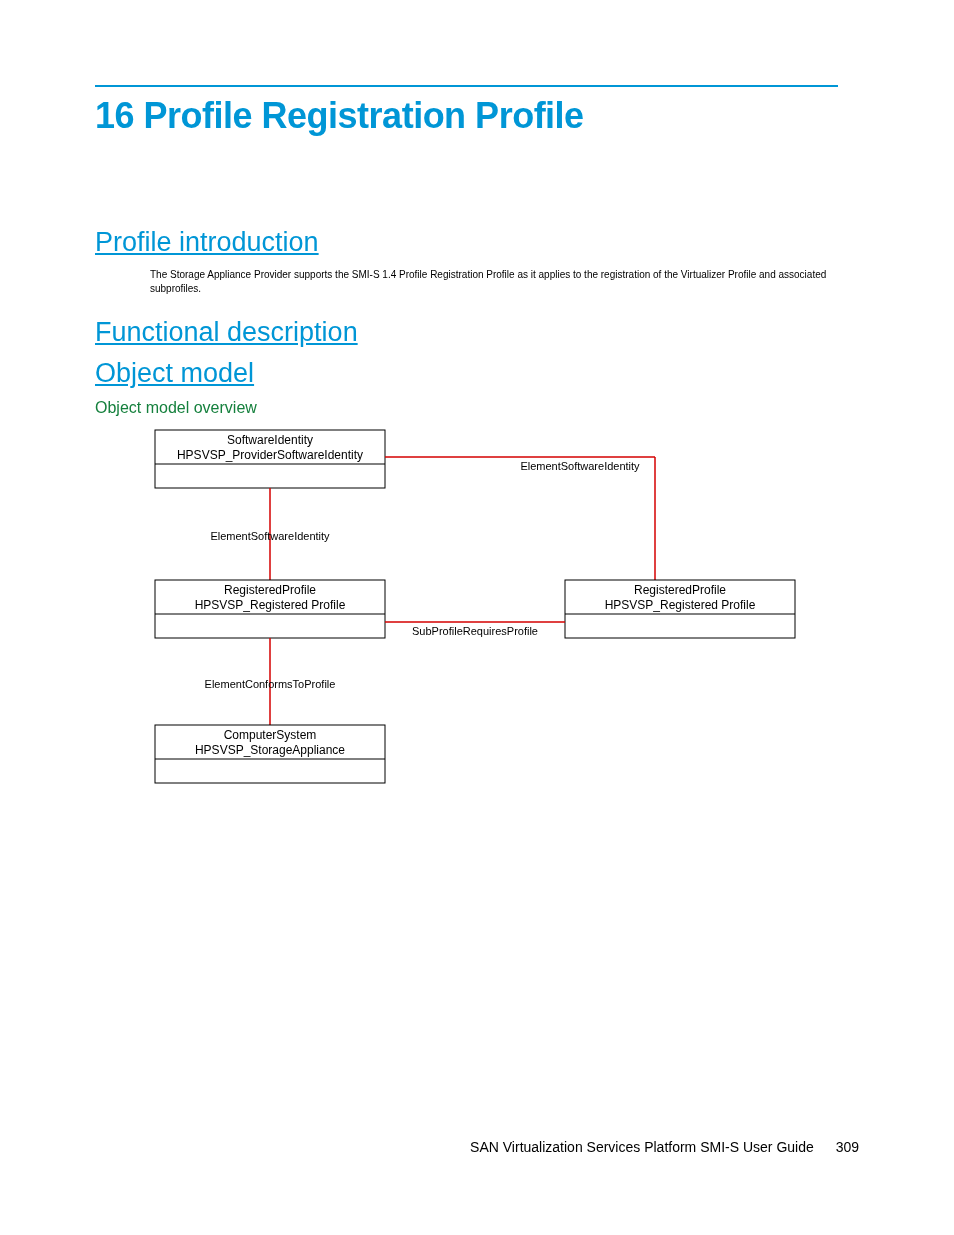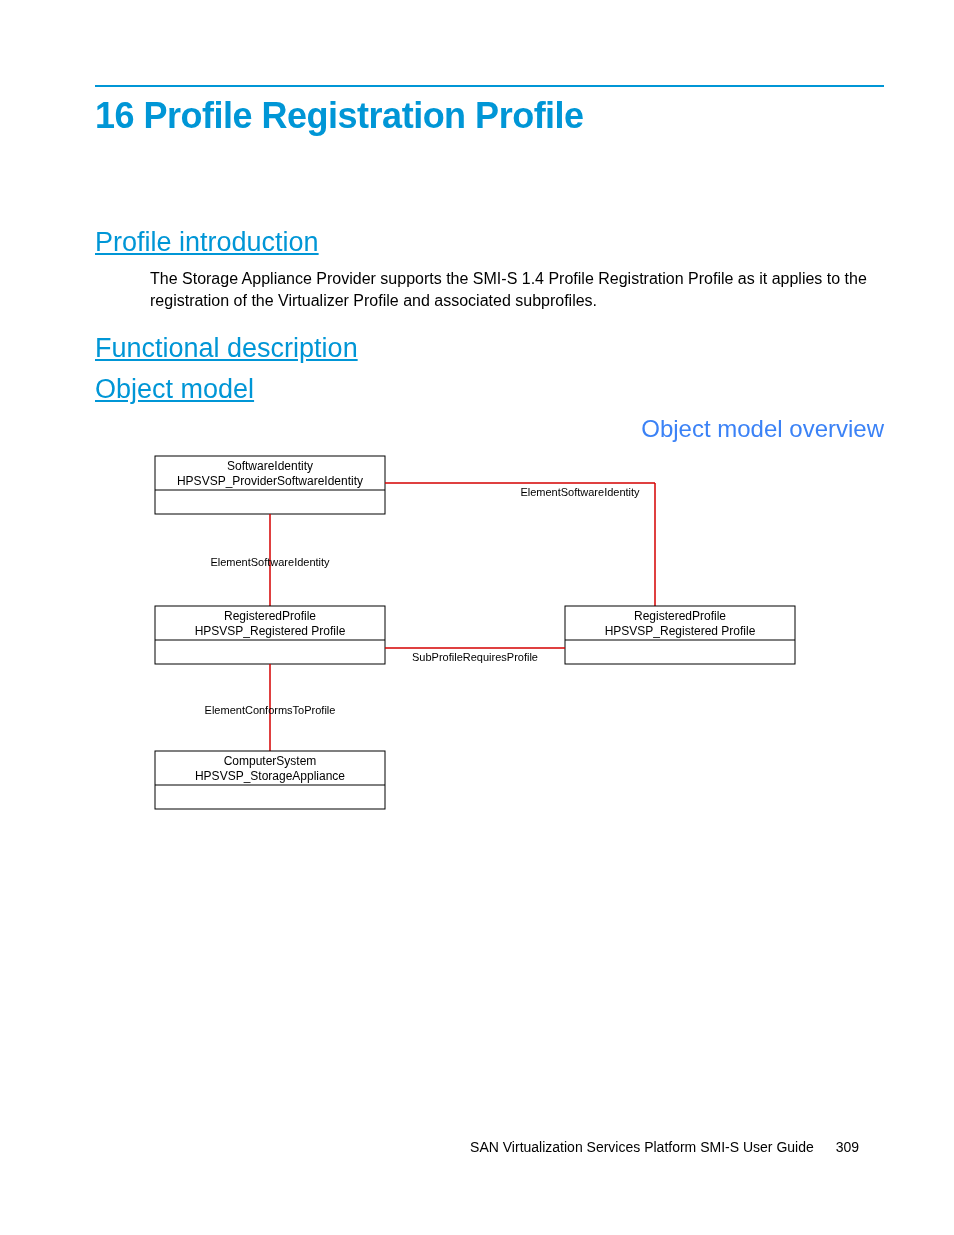--- a/index.html
+++ b/index.html
@@ -5,50 +5,49 @@
   * { box-sizing: border-box; margin: 0; padding: 0; }
   body {
     width: 954px;
     height: 1235px;
     background: #fff;
     font-family: Arial, Helvetica, sans-serif;
     color: #000;
     position: relative;
   }
   .page {
-    padding: 85px 70px 0 95px;
+    padding: 85px 116px 0 95px;
   }
   .rule {
     border-top: 2px solid #0096d6;
     margin-bottom: 8px;
   }
   h1.chapter {
     color: #0096d6;
     font-weight: 700;
     font-size: 36px;
     margin-bottom: 90px;
     letter-spacing: -0.5px;
   }
   h2.section {
     color: #0096d6;
     font-weight: 400;
     font-size: 27px;
     margin-bottom: 10px;
     text-decoration: underline;
   }
   h3.subsection {
-    color: #3b82f6;
+    color: #15803d;
     font-weight: 400;
-    font-size: 24px;
+    font-size: 16px;
     margin-bottom: 8px;
-    text-align: right;
   }
   p.body {
     margin-left: 55px;
-    font-size: 16px;
+    font-size: 10px;
     line-height: 1.35;
     margin-bottom: 22px;
   }
   .diagram-wrap {
     margin-left: 55px;
     margin-top: 4px;
   }
   .footer {
     position: absolute;
     bottom: 80px;

